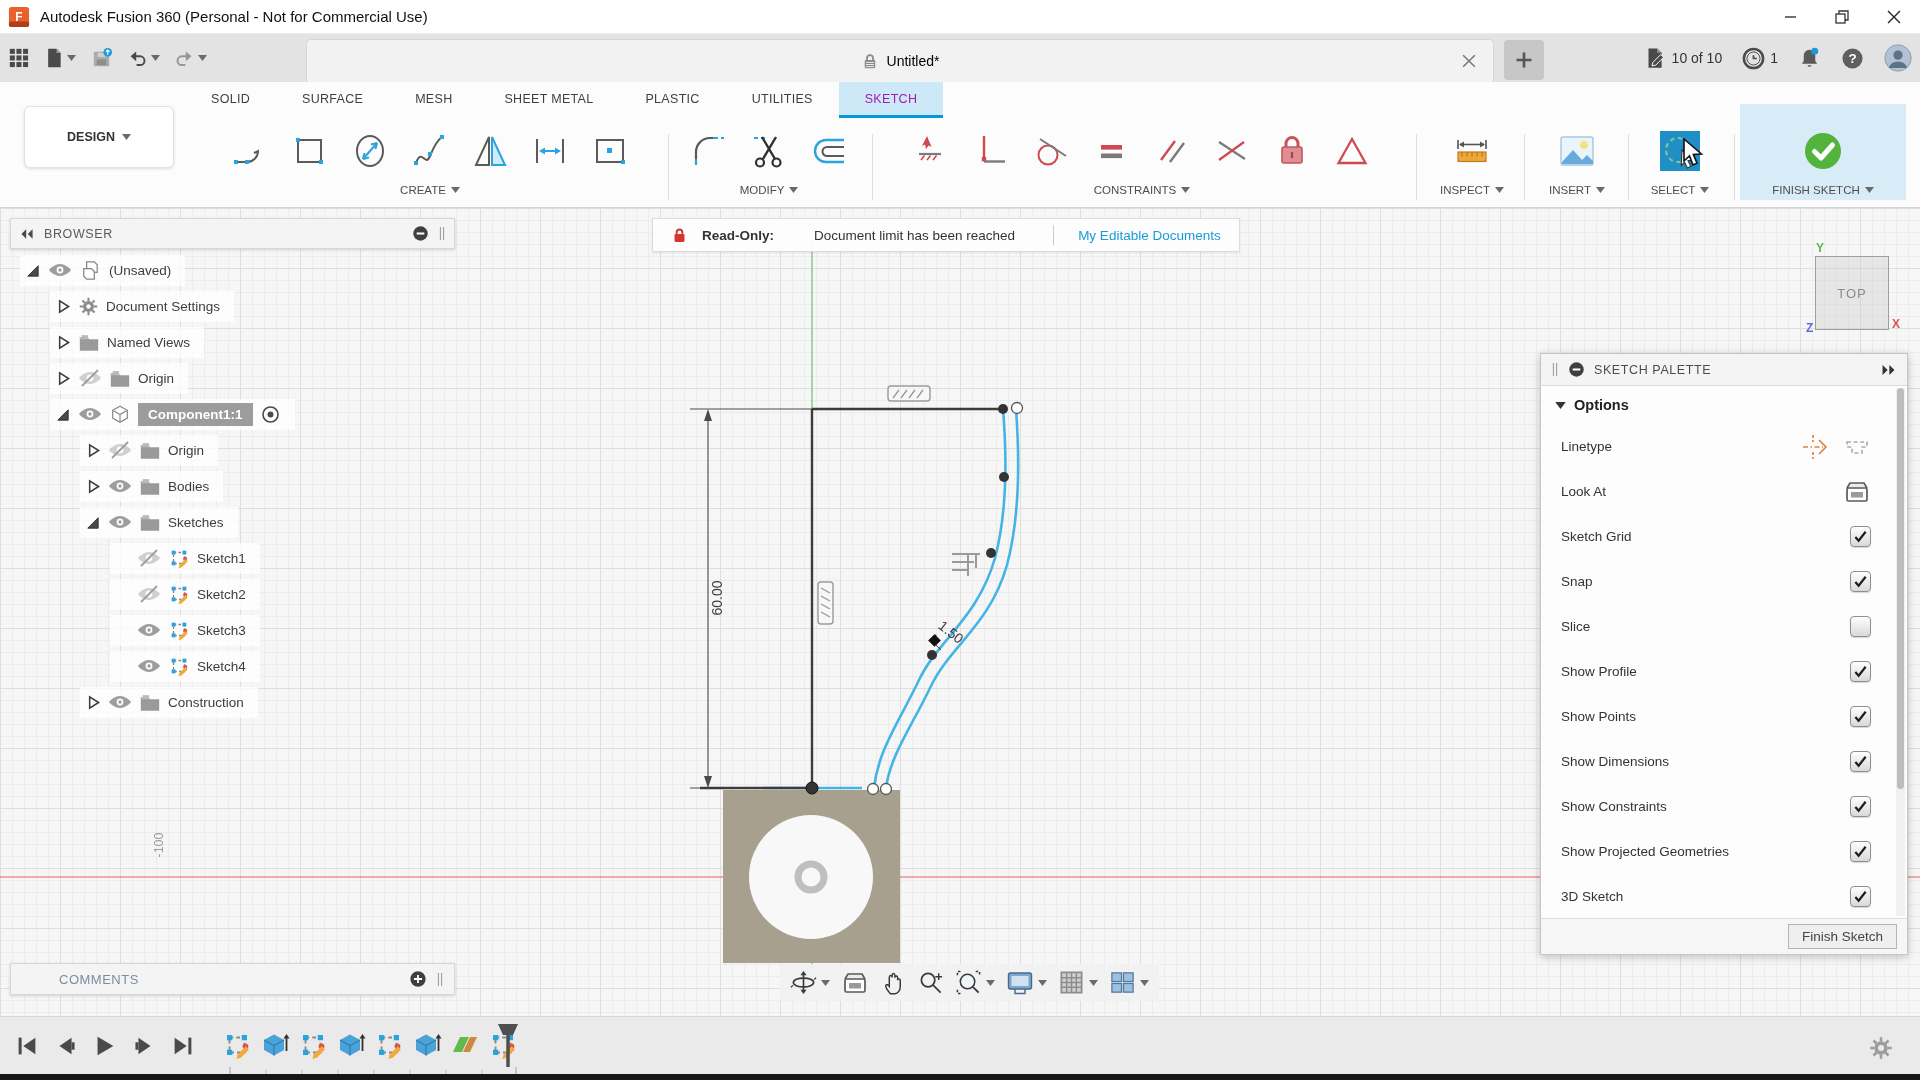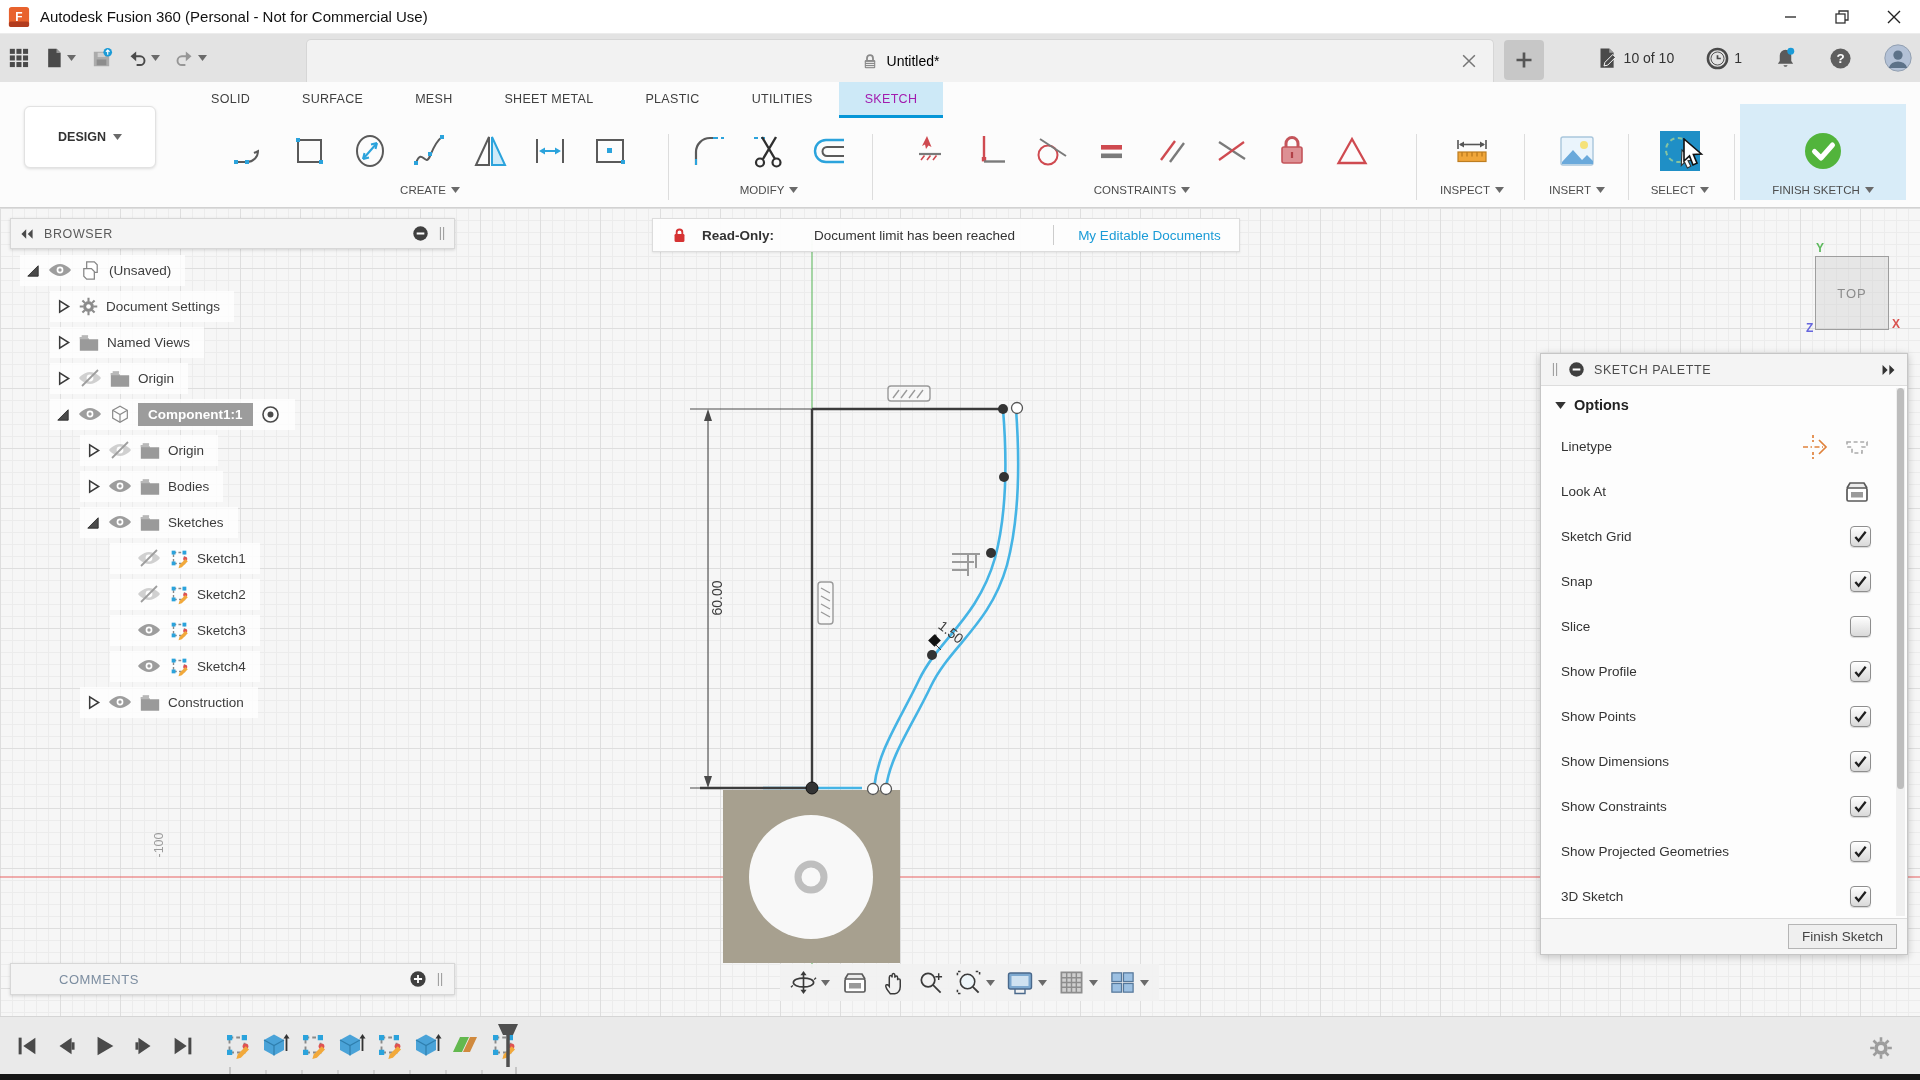--- a/index.html
+++ b/index.html
@@ -16,30 +16,30 @@
   .win-btn { width:52px; height:33px; display:flex; align-items:center; justify-content:center; }
 
   
   #appbar { left:0; top:34px; width:1920px; height:48px; background:#e3e3e3; }
   .appbar-left { position:absolute; left:8px; top:0; height:48px; display:flex; align-items:center; gap:14px; }
   .appbar-group { display:flex; align-items:center; gap:3px; }
   #doc-tab { position:absolute; left:306px; top:5px; width:1188px; height:43px; background:#f2f2f2; border:1px solid #d6d6d6; border-bottom:none; border-radius:5px 5px 0 0; }
   #doc-tab .tab-center { position:absolute; left:0; right:0; top:0; height:100%; display:flex; align-items:center; justify-content:center; gap:8px; font-size:14px; color:#000000; }
   #doc-tab .tab-close { position:absolute; right:12px; top:9px; width:24px; height:24px; }
   #new-tab-btn { position:absolute; left:1504px; top:6px; width:40px; height:40px; background:#c7c7c7; border-radius:4px; display:flex; align-items:center; justify-content:center; }
-  .appbar-right { position:absolute; right:8px; top:0; height:48px; display:flex; align-items:center; gap:32px; }
+  .appbar-right { position:absolute; right:8px; top:0; height:48px; display:flex; align-items:center; gap:20px; }
   .doc-limit { display:flex; align-items:center; gap:6px; font-size:14px; color:#333; }
   .job-status { display:flex; align-items:center; gap:5px; font-size:14px; color:#333; }
 
   
   #ribbon { left:0; top:82px; width:1920px; height:126px; background:#fcfcfc; border-bottom:1px solid #d2d2d2; }
   #ribbon-tabs { position:absolute; left:185px; top:0; height:36px; display:flex; }
   .rtab { padding:0 26px; line-height:34px; font-size:12.5px; color:#3f3f3f; letter-spacing:.3px; cursor:default; }
   .rtab.active { background:#cde9f7; color:#a21caf; box-shadow:inset 0 -3px 0 #0696d7; }
-  #design-btn { position:absolute; left:24px; top:24px; width:132px; height:62px; background:#fff; border:1px solid #e2e2e2; border-radius:6px; box-shadow:0 1px 3px rgba(0,0,0,.13); display:flex; align-items:center; justify-content:center; gap:7px; font-size:12.5px; font-weight:bold; color:#333; }
+  #design-btn { position:absolute; left:24px; top:24px; width:150px; height:62px; background:#fff; border:1px solid #e2e2e2; border-radius:6px; box-shadow:0 1px 3px rgba(0,0,0,.13); display:flex; align-items:center; justify-content:center; gap:7px; font-size:12.5px; font-weight:bold; color:#333; }
   .tool-group { position:absolute; top:40px; height:82px; }
   .tg-icons { height:58px; display:flex; align-items:center; justify-content:center; gap:18px; }
   .tg-icons .tbtn { width:42px; height:42px; display:flex; align-items:center; justify-content:center; border-radius:3px; }
   .tg-label { height:20px; display:flex; align-items:center; justify-content:center; gap:5px; font-size:11.5px; color:#4d4d4d; }
   .tg-divider { position:absolute; top:52px; width:1px; height:66px; background:#ddd; }
   #finish-block { position:absolute; left:1740px; top:22px; width:166px; height:96px; background:#d8ecf8; }
   .g-create{left:200px;width:460px;} .g-modify{left:676px;width:186px;} .g-constraints{left:882px;width:520px;}
   .g-inspect{left:1424px;width:96px;} .g-insert{left:1528px;width:98px;} .g-select{left:1632px;width:96px;} .g-finish{left:1740px;width:166px;}
 
   

